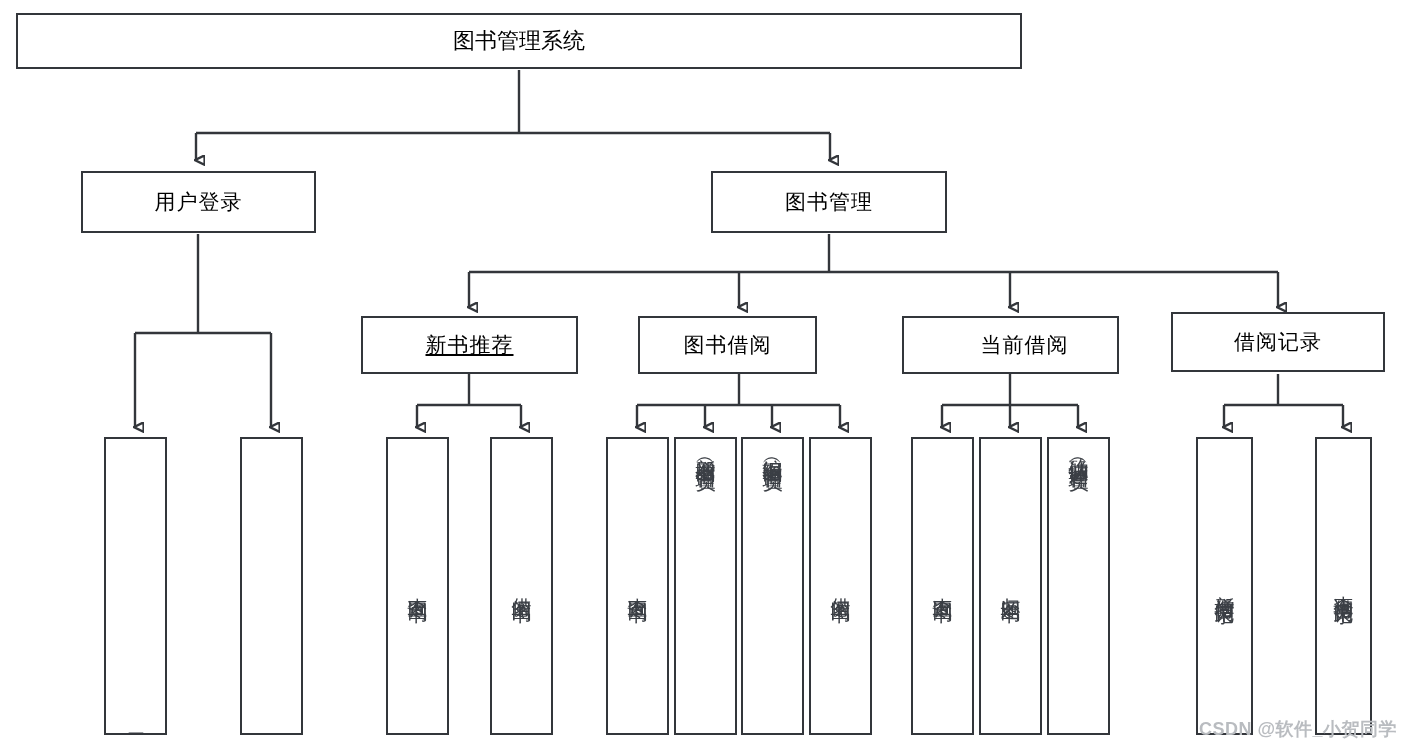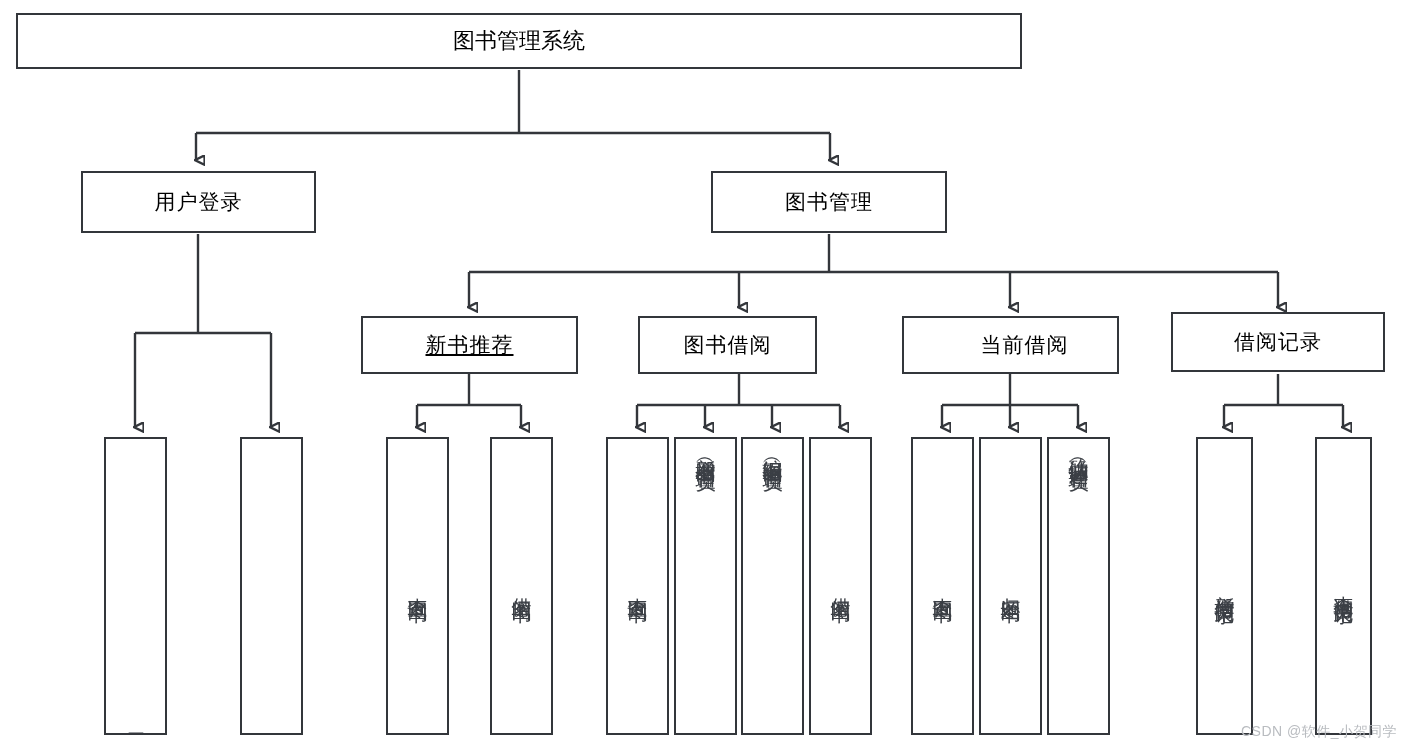--- a/index.html
+++ b/index.html
@@ -67,24 +67,25 @@
   }
   svg.edges path, svg.edges line {
     stroke: #33363b;
     stroke-width: 2.4;
     fill: none;
   }
   .watermark {
     position: absolute;
     right: 8px;
     bottom: 6px;
-    font-size: 14px;
+    font-size: 18px;
     color: #b9bcc0;
     letter-spacing: 0.5px;
     white-space: nowrap;
+    font-weight: bold;
   }
 </style>
 </head>
 <body>
 
 <div id="canvas">
 
   <svg class="edges" viewBox="0 0 1405 747">
     <defs>
       <marker id="arrow" markerWidth="11" markerHeight="11" refX="5.2" refY="9.2" orient="auto" markerUnits="userSpaceOnUse">

